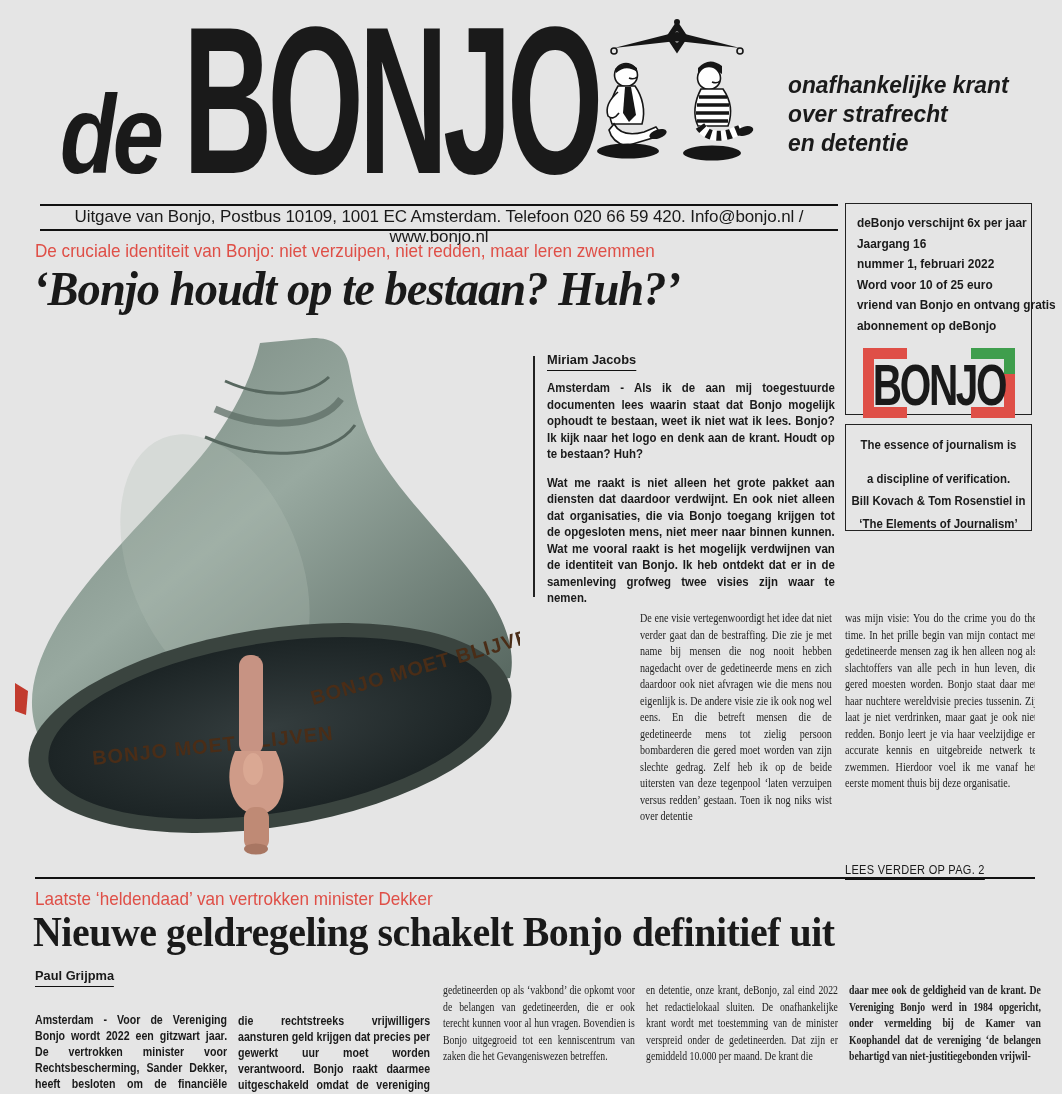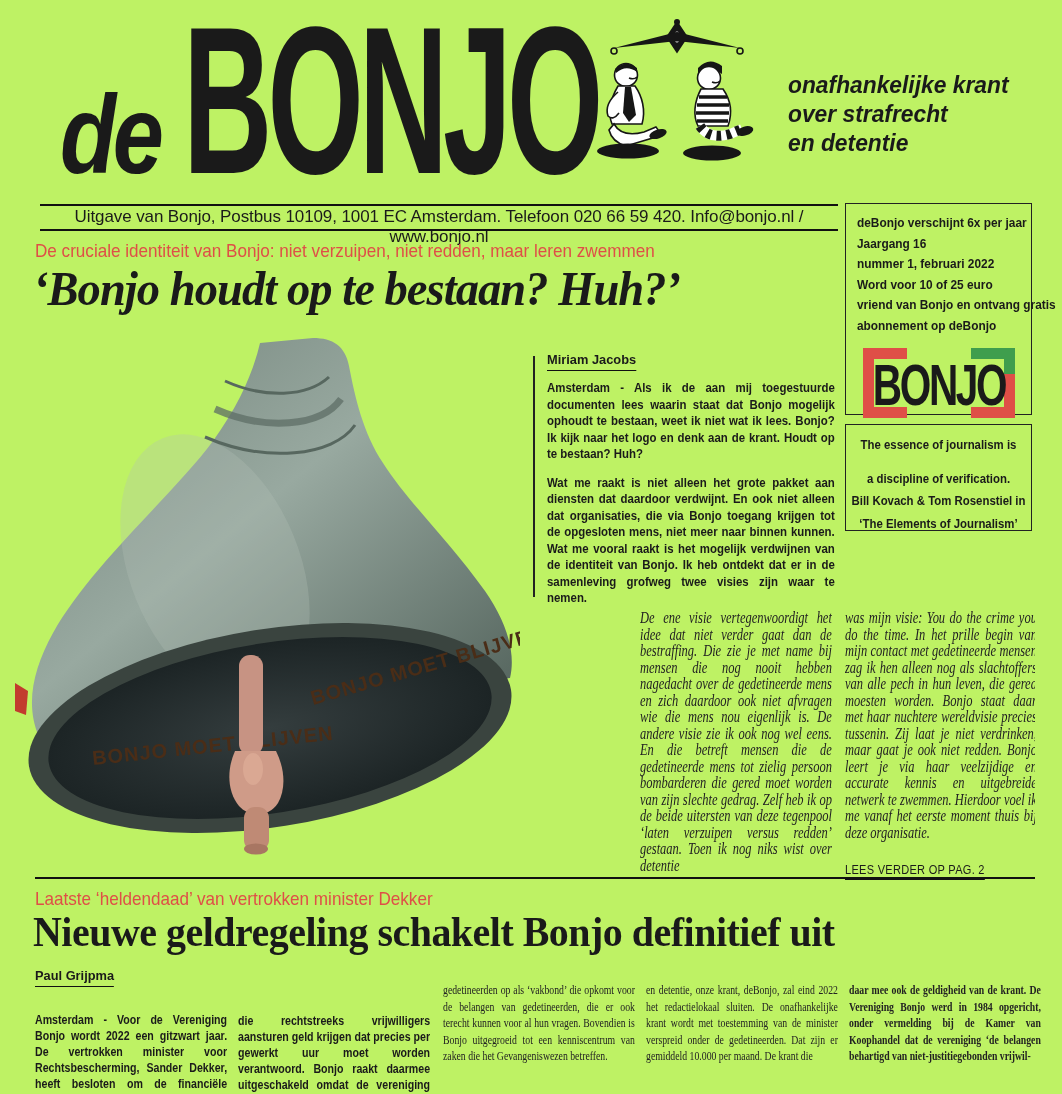--- a/index.html
+++ b/index.html
@@ -1,16 +1,16 @@
 <!DOCTYPE html>
 <html><head>
 <meta charset="utf-8">
 <style>
   html,body{margin:0;padding:0;background:#ffffff;}
-  .page{position:relative;width:1062px;height:1094px;background:#bef264;overflow:hidden;
+  .page{position:relative;width:1062px;height:1094px;background:#e5e5e5;overflow:hidden;
         font-family:"Liberation Sans",sans-serif;color:#1a1a1a;}
   .abs{position:absolute;}
 
   
   .logo-wrap{left:60px;top:12px;height:168px;display:flex;align-items:flex-end;}
   .logo-de{font-style:italic;font-weight:bold;font-size:112px;line-height:.80;
            display:inline-block;transform:scaleX(.82);transform-origin:left bottom;letter-spacing:-4px;}
   .logo-main{font-weight:bold;font-size:172px;line-height:.76;letter-spacing:-7px;
            display:inline-block;transform:scale(.72,1.22);transform-origin:left bottom;}
   .tagline{left:788px;top:70px;font-weight:bold;font-style:italic;font-size:24px;line-height:29px;
@@ -42,22 +42,22 @@
           transform-origin:left top;white-space:nowrap;}
   .headline1{left:33px;top:261px;font-family:"Liberation Serif",serif;font-style:italic;
           font-weight:bold;font-size:48px;letter-spacing:-1px;white-space:nowrap;
           transform:scaleX(.97);transform-origin:left top;}
   .vline{left:533px;top:356px;width:1.5px;height:241px;background:#222;}
   .lead-col{left:547px;top:350px;width:288px;}
   .byline{display:inline-block;font-weight:bold;font-size:13.5px;border-bottom:1.5px solid #111;
           padding-bottom:3px;margin-bottom:9px;transform:scaleX(.95);transform-origin:left top;}
   .lead-col p{margin:0 0 12px 0;font-weight:bold;font-size:13px;line-height:16.5px;
           text-align:justify;width:327px;transform:scaleX(.88);transform-origin:0 0;}
-  .serif-col{font-family:"Liberation Serif",serif;font-size:16px;line-height:16.5px;
-          text-align:justify;color:#222;font-style:italic;}
+  .serif-col{font-family:"Liberation Serif",serif;font-size:13px;line-height:16.5px;
+          text-align:justify;color:#222;}
   .serif-col .inner{width:246px;transform:scaleX(.78);transform-origin:0 0;}
   .colA{left:640px;top:610px;width:192px;height:268px;overflow:hidden;}
   .colB{left:845px;top:610px;width:190px;height:252px;overflow:hidden;}
   .continue{left:845px;top:860px;}
   .continue span{font-size:12px;letter-spacing:.3px;border-bottom:1px solid #111;padding-bottom:2px;
           display:inline-block;transform:scaleX(.92);transform-origin:left top;white-space:nowrap;}
   .caption-block{left:437px;top:778px;width:188px;border-top:2px dotted #df4f47;
           border-bottom:2px dotted #df4f47;padding:16px 0 15px;text-align:center;}
   .caption-block span{font-family:"Liberation Serif",serif;font-weight:bold;font-size:20px;
           display:inline-block;transform:scaleX(.95);white-space:nowrap;}

